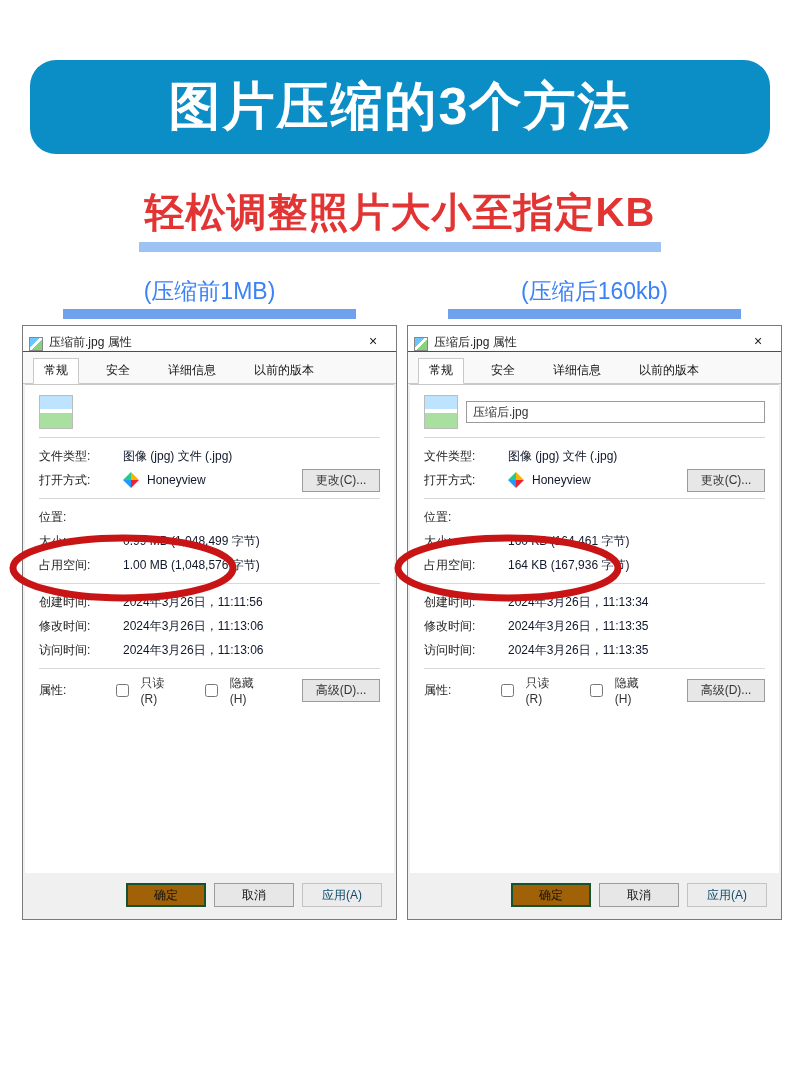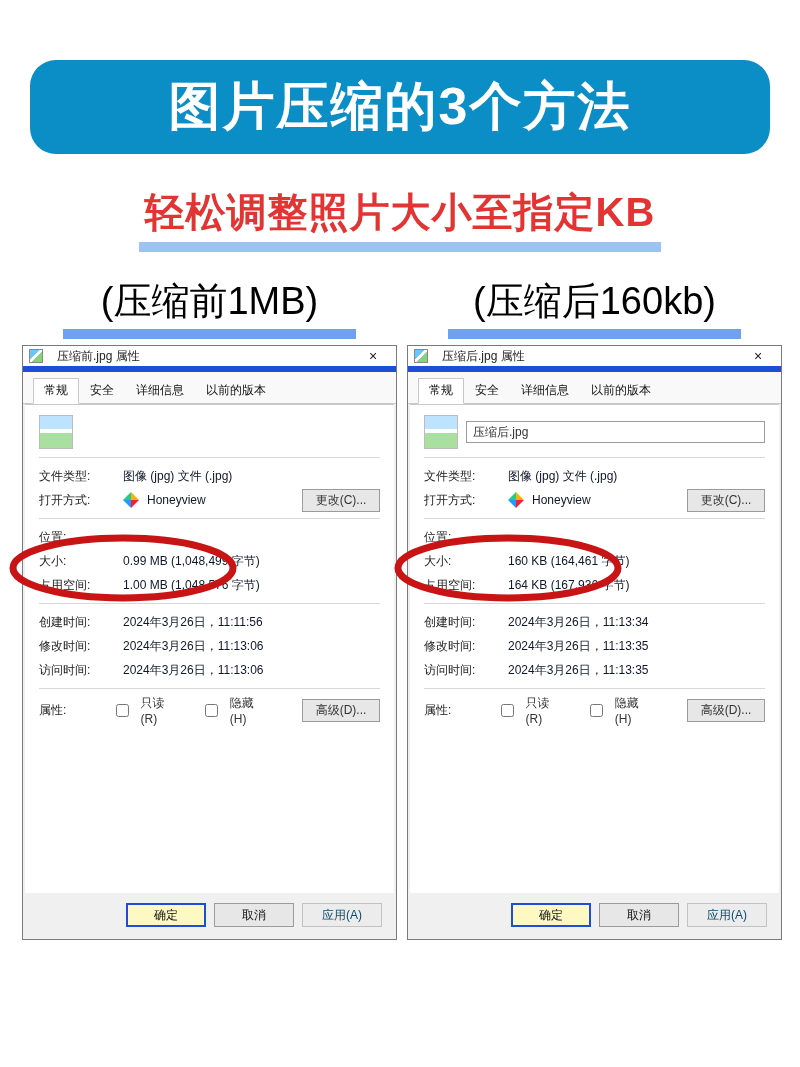--- a/index.html
+++ b/index.html
@@ -39,22 +39,22 @@
   .cols {
     display: flex;
     gap: 10px;
     margin: 24px 22px 0 22px;
   }
   .col { flex: 1 1 0; position: relative; }
   .col-width-l { flex: 0 0 375px; }
   .col-width-r { flex: 0 0 375px; }
   .col-head {
     text-align: center;
-    font-size: 38px;
-    color: #000000;
+    font-size: 23px;
+    color: #3b82f6;
     font-weight: 500;
     margin-bottom: 2px;
   }
   .col-underline {
     height: 10px;
     background: #6fa1ec;
     width: 78%;
     margin: 0 auto 6px auto;
   }
 
@@ -67,43 +67,43 @@
     width: 100%;
     height: 595px;
     position: relative;
     display: flex;
     flex-direction: column;
   }
   .titlebar {
     height: 26px;
     background: #ffffff;
     display: flex;
-    align-items: center;
+    align-items: flex-end;
     padding: 0 6px;
-    border-bottom: 6px solid #1d4ed8;
-    gap: 14px;
+    border-bottom: 1px solid #1d4ed8;
+    gap: 6px;
   }
   .titlebar .ticon {
     width: 14px; height: 14px;
     background: linear-gradient(135deg,#6ac6ff 40%,#fff 41%,#fff 55%,#87d37c 56%);
     border: 1px solid #888;
   }
   .titlebar .ttext { flex: 1; font-size: 12px; color: #222; }
   .titlebar .close {
     width: 34px; height: 20px;
     display: flex; align-items: center; justify-content: center;
     color: #222; font-size: 14px;
     font-family: Arial, sans-serif;
   }
   .tabbar {
     display: flex;
     background: #f9f9f9;
     padding: 6px 10px 0 10px;
     font-size: 12px;
-    gap: 0;
+    gap: 16px;
     border-bottom: 1px solid #c9c9c9;
     font-family: Liberation Mono, monospace;
   }
   .tab {
     padding: 3px 10px 4px 10px;
     color: #111;
     border: 1px solid transparent;
     border-bottom: none;
     margin-bottom: -1px;
   }
@@ -185,22 +185,22 @@
   .dlg-footer .pbtn {
     min-width: 80px;
     height: 24px;
     font-size: 12px;
     border: 1px solid #9b9b9b;
     background: #e7e7e7;
     line-height: 22px;
     text-align: center;
   }
   .dlg-footer .pbtn.primary {
-    border: 2px solid #1d4ed8;
-    background: #fef9c3;
+    border: 2px solid #14532d;
+    background: #a16207;
     line-height: 20px;
   }
   .dlg-footer .pbtn.disabled {
     color: #0c4a6e;
     border-color: #c3c3c3;
     background: #ececec;
   }
 
   
   .red-ring {

